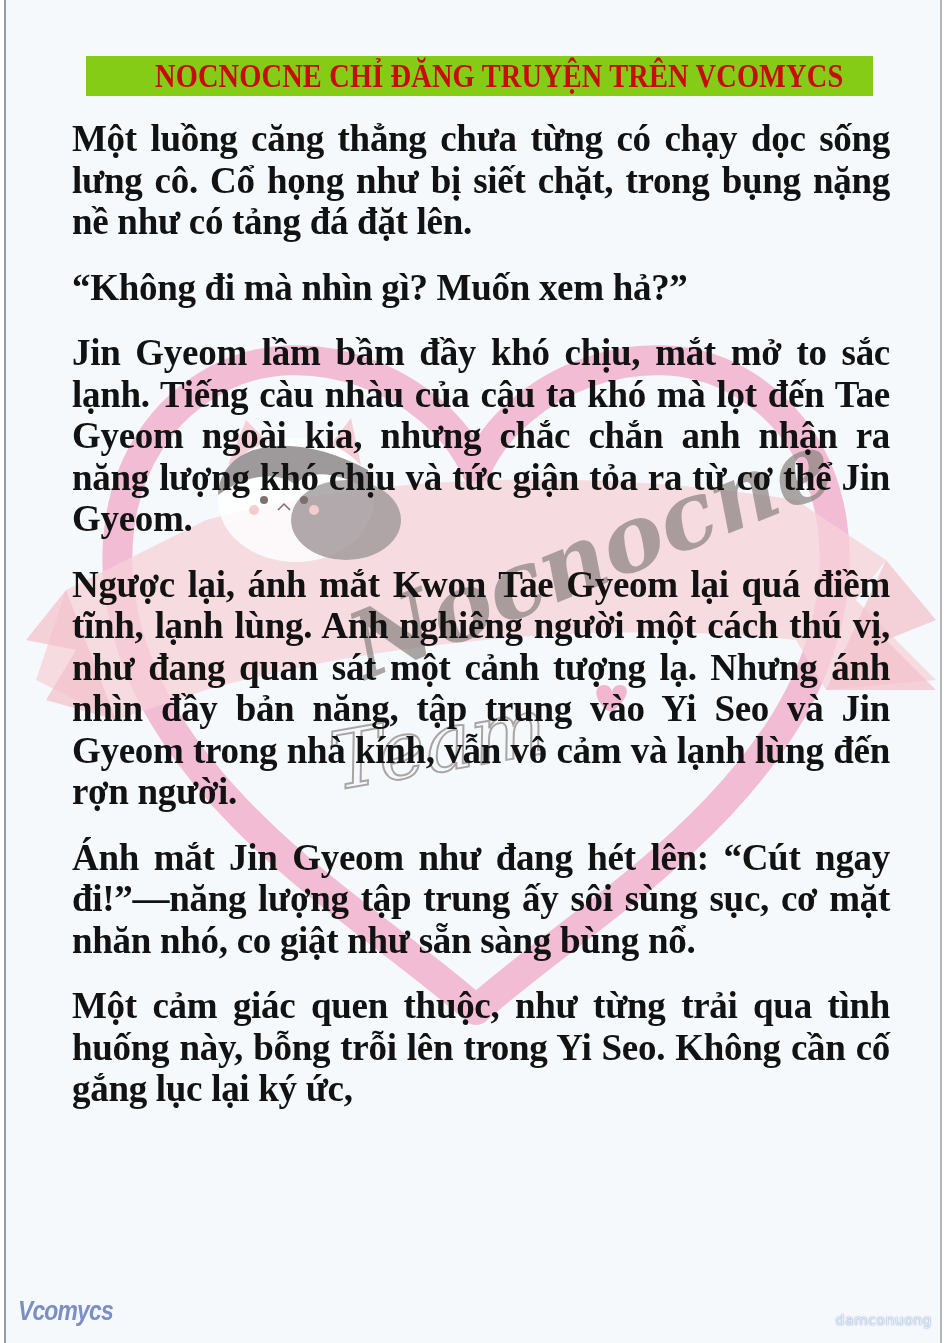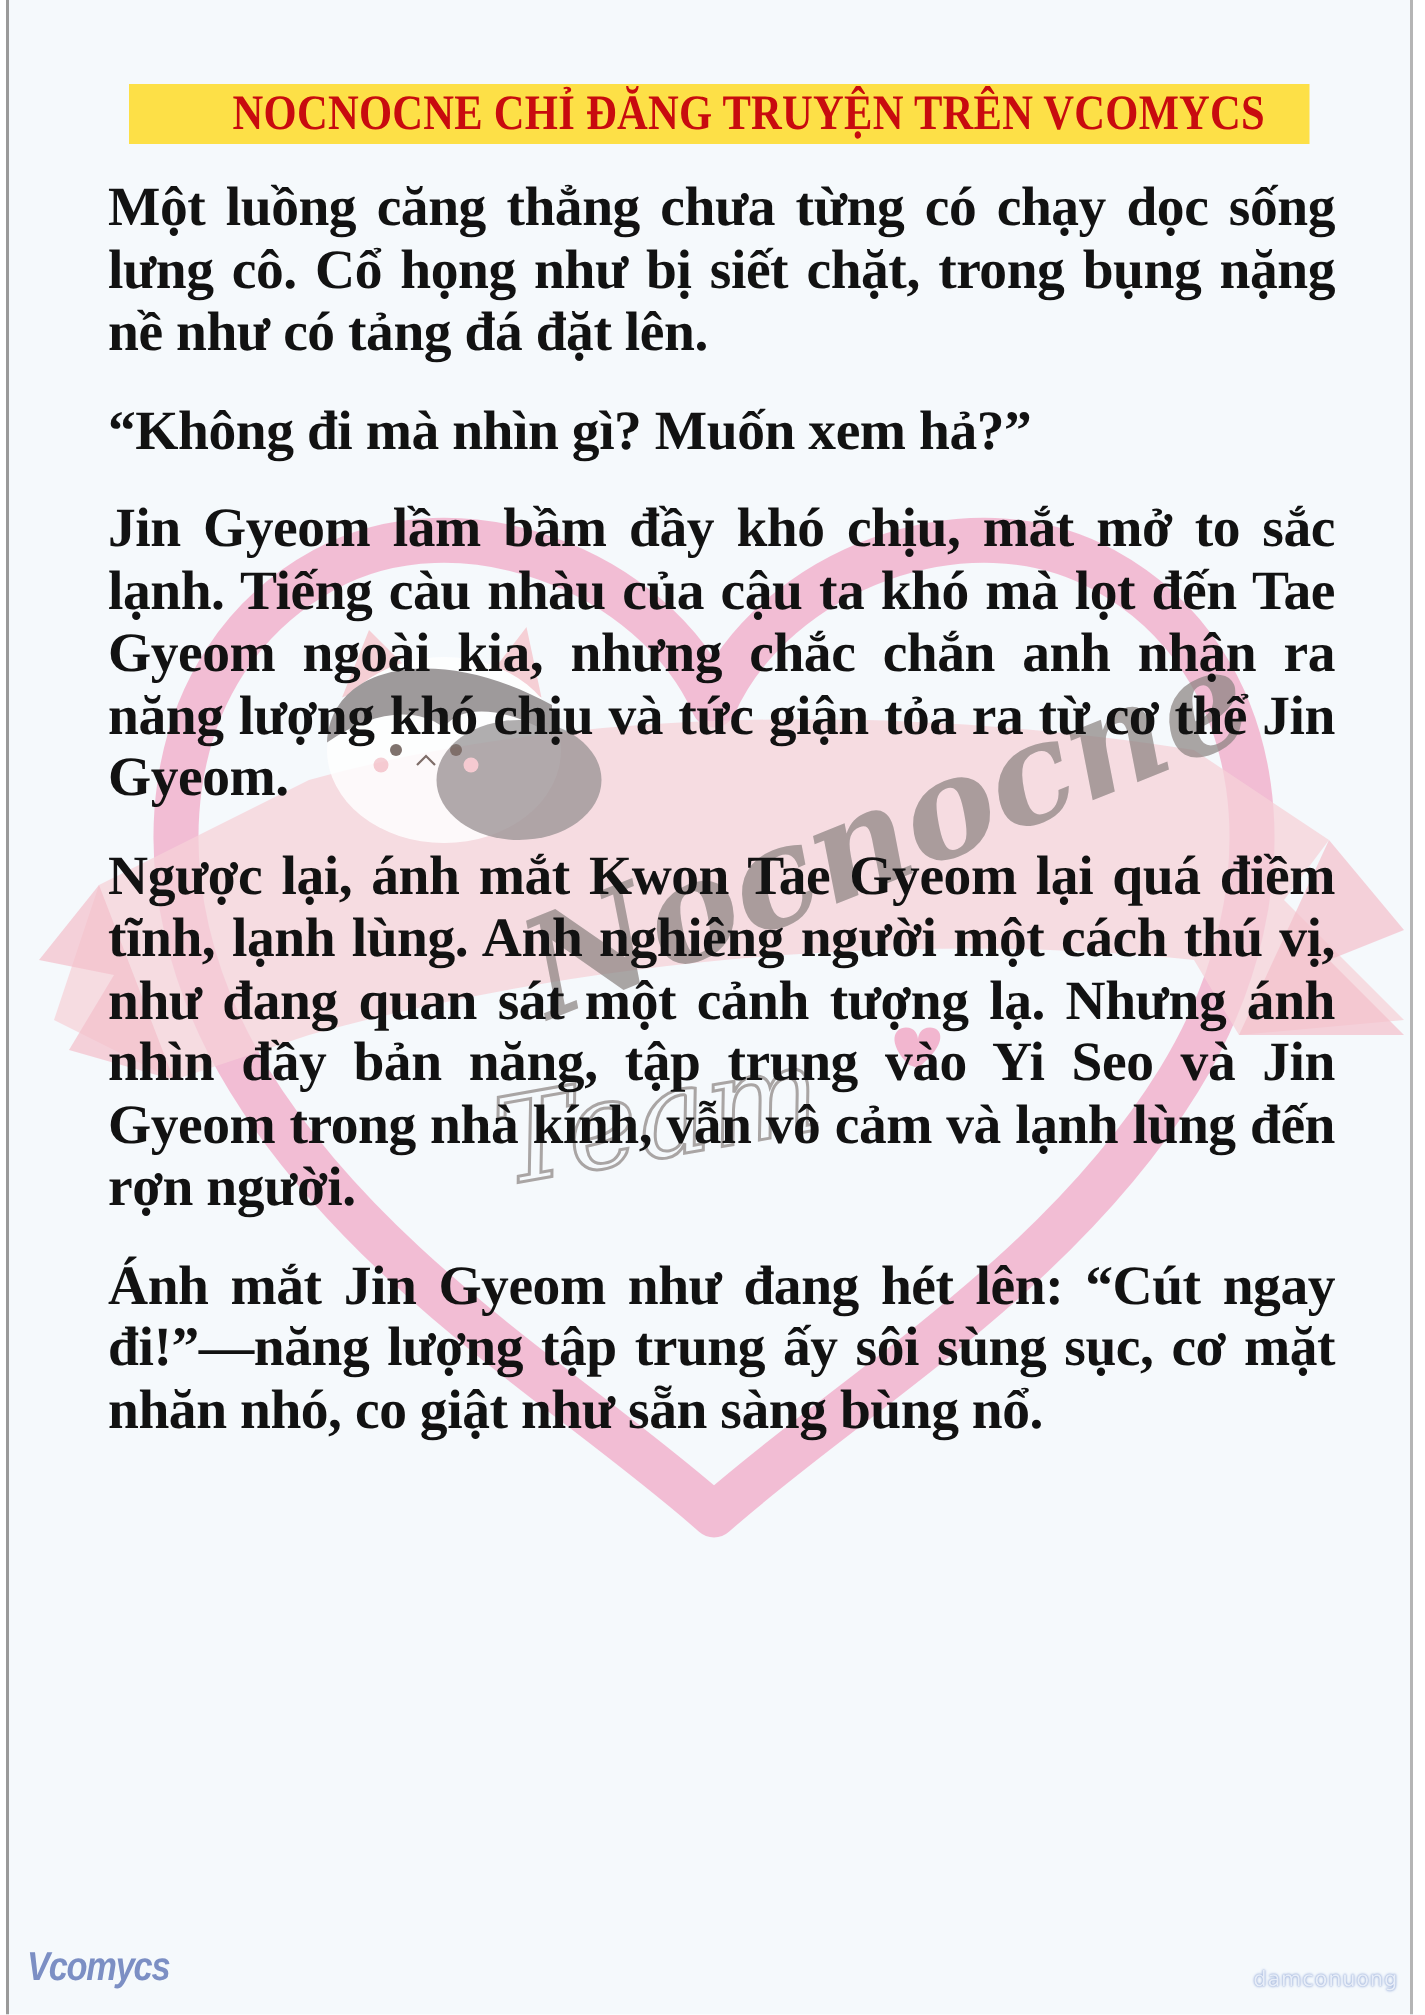--- a/index.html
+++ b/index.html
@@ -26,21 +26,21 @@
       width: 938px; height: 1343px;
       pointer-events: none;
       z-index: 1;
     }
     .banner-title {
       position: absolute;
       left: 80px;
       top: 56px;
       width: 787px;
       height: 40px;
-      background: #fde047;
+      background: #84cc16;
       z-index: 2;
       display: flex;
       align-items: center;
       justify-content: center;
       padding-left: 40px;
     }
     .banner-title span {
       font-family: "Liberation Serif", "DejaVu Serif", serif;
       font-weight: bold;
       font-size: 33px;
@@ -135,17 +135,18 @@
   <div class="banner-title">
     <span>NOCNOCNE CHỈ ĐĂNG TRUYỆN TRÊN VCOMYCS</span>
   </div>
 
   <div class="content">
     <p class="para">Một luồng căng thẳng chưa từng có chạy dọc sống lưng cô. Cổ họng như bị siết chặt, trong bụng nặng nề như có tảng đá đặt lên.</p>
     <p class="para">“Không đi mà nhìn gì? Muốn xem hả?”</p>
     <p class="para">Jin Gyeom lầm bầm đầy khó chịu, mắt mở to sắc lạnh. Tiếng càu nhàu của cậu ta khó mà lọt đến Tae Gyeom ngoài kia, nhưng chắc chắn anh nhận ra năng lượng khó chịu và tức giận tỏa ra từ cơ thể Jin Gyeom.</p>
     <p class="para">Ngược lại, ánh mắt Kwon Tae Gyeom lại quá điềm tĩnh, lạnh lùng. Anh nghiêng người một cách thú vị, như đang quan sát một cảnh tượng lạ. Nhưng ánh nhìn đầy bản năng, tập trung vào Yi Seo và Jin Gyeom trong nhà kính, vẫn vô cảm và lạnh lùng đến rợn người.</p>
     <p class="para">Ánh mắt Jin Gyeom như đang hét lên: “Cút ngay đi!”—năng lượng tập trung ấy sôi sùng sục, cơ mặt nhăn nhó, co giật như sẵn sàng bùng nổ.</p>
+    <p class="para">Một cảm giác quen thuộc, như từng trải qua tình huống này, bỗng trỗi lên trong Yi Seo. Không cần cố gắng lục lại ký ức,</p>
   </div>
 
   <div class="footer-logo">Vcomycs</div>
   <div class="footer-credit">damconuong</div>
 </div>
 
 </body></html>

